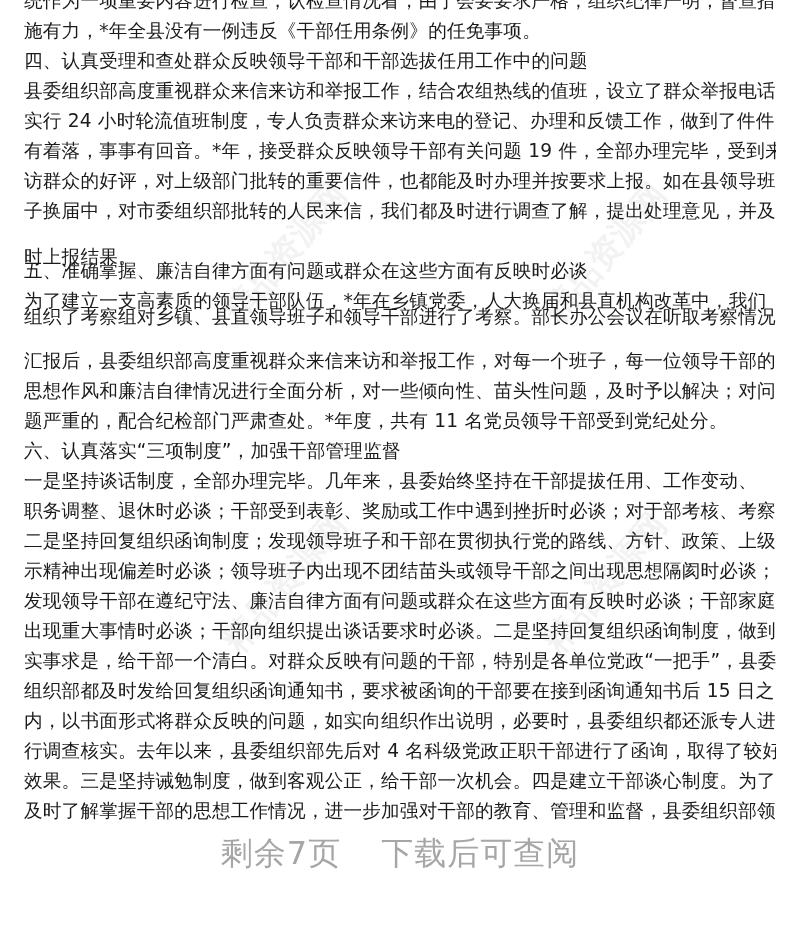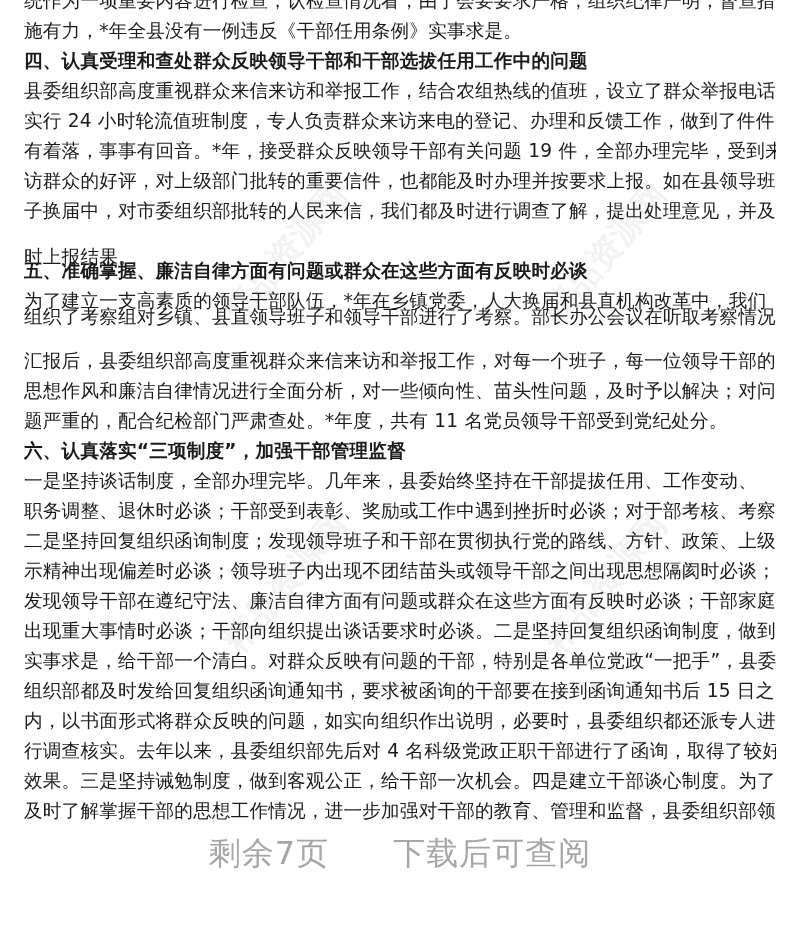--- a/index.html
+++ b/index.html
@@ -1,33 +1,33 @@
 <!DOCTYPE html>
 <html><head>
 <meta charset="utf-8">
 <style>
   html, body { margin: 0; padding: 0; background: #ffffff; }
   body { width: 800px; height: 930px; overflow: hidden; position: relative;
          font-family: "DejaVu Sans", "Liberation Sans", sans-serif; color: #1a1a1a; }
   .page { position: absolute; left: 0; top: -14px; width: 800px; }
   .line { position: absolute; left: 24px; width: 752px; height: 30px; line-height: 30px;
           font-size: 18.6px; white-space: nowrap; overflow: hidden; letter-spacing: 0.2px; }
-  .heading { font-weight: bold; }
+  .heading { font-weight: normal; }
   .watermark { position: absolute; color: rgba(0,0,0,0.05); font-size: 34px; font-weight: bold;
                transform: rotate(-50deg); white-space: nowrap; pointer-events: none; }
   .more { position: absolute; top: 832px; left: 0; width: 800px; text-align: center;
           font-size: 32px; color: #a6a6a6; letter-spacing: 1px; }
-  .more span { margin: 0 32px; }
+  .more span { margin: 0 20px; }
 </style>
 </head>
 <body>
 
 <div class="page">
   <div class="line" style="top:0px">统作为一项重要内容进行检查，认检查情况看，由于会要要求严格，组织纪律严明，督查措</div>
-  <div class="line" style="top:30px">施有力，*年全县没有一例违反《干部任用条例》实事求是。</div>
+  <div class="line" style="top:30px">施有力，*年全县没有一例违反《干部任用条例》的任免事项。</div>
   <div class="line heading" style="top:60px">四、认真受理和查处群众反映领导干部和干部选拔任用工作中的问题</div>
   <div class="line" style="top:90px">县委组织部高度重视群众来信来访和举报工作，结合农组热线的值班，设立了群众举报电话，</div>
   <div class="line" style="top:120px">实行 24 小时轮流值班制度，专人负责群众来访来电的登记、办理和反馈工作，做到了件件</div>
   <div class="line" style="top:150px">有着落，事事有回音。*年，接受群众反映领导干部有关问题 19 件，全部办理完毕，受到来</div>
   <div class="line" style="top:180px">访群众的好评，对上级部门批转的重要信件，也都能及时办理并按要求上报。如在县领导班</div>
   <div class="line" style="top:210px">子换届中，对市委组织部批转的人民来信，我们都及时进行调查了解，提出处理意见，并及</div>
   <div class="line" style="top:256px">时上报结果。</div>
   <div class="line heading" style="top:270px"> 五、准确掌握、廉洁自律方面有问题或群众在这些方面有反映时必谈</div>
   <div class="line" style="top:300px">为了建立一支高素质的领导干部队伍，*年在乡镇党委，人大换届和县直机构改革中，我们</div>
   <div class="line" style="top:316px">组织了考察组对乡镇、县直领导班子和领导干部进行了考察。部长办公会议在听取考察情况</div>

